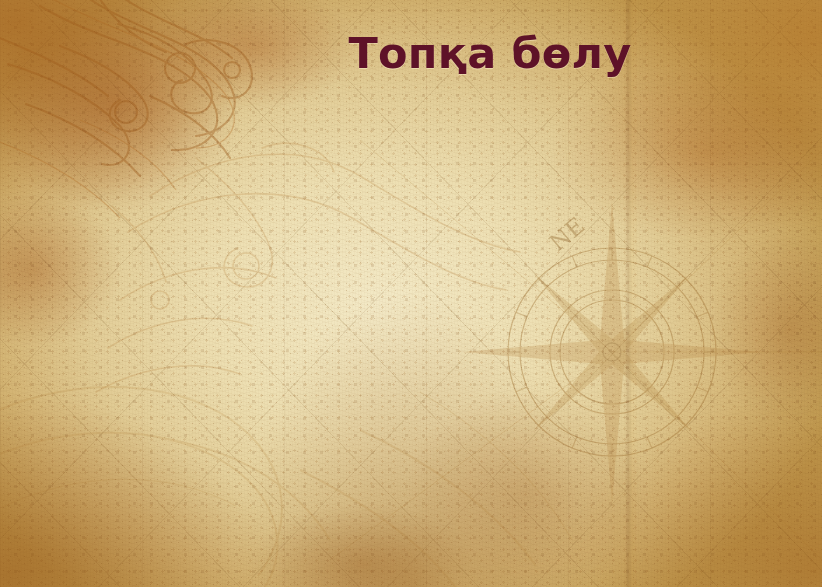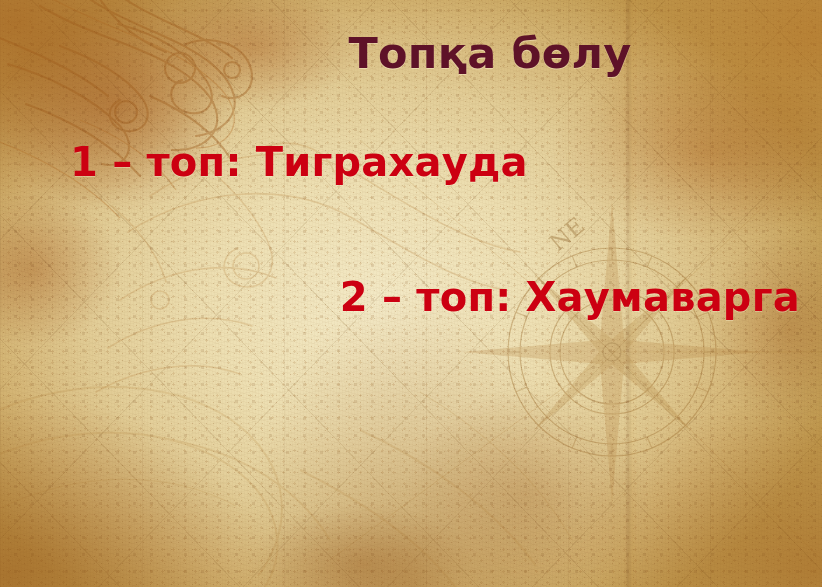--- a/index.html
+++ b/index.html
@@ -273,18 +273,16 @@
     </g>
   </svg>
 
   <div class="bg-layer bg-grain"></div>
   <div class="bg-layer bg-speckle"></div>
   <div class="bg-layer bg-corners"></div>
   <div class="bg-layer bg-fold"></div>
 
   <div class="txt" id="title">Топқа бөлу</div>
 
-  <div class="txt group-line" id="line1">1 – топ: Тиграхауда</div>
-
-  <div class="txt group-line" id="line2">2 – топ: Хаумаварга</div>
+
 
 
 </div>
 
 </body></html>

